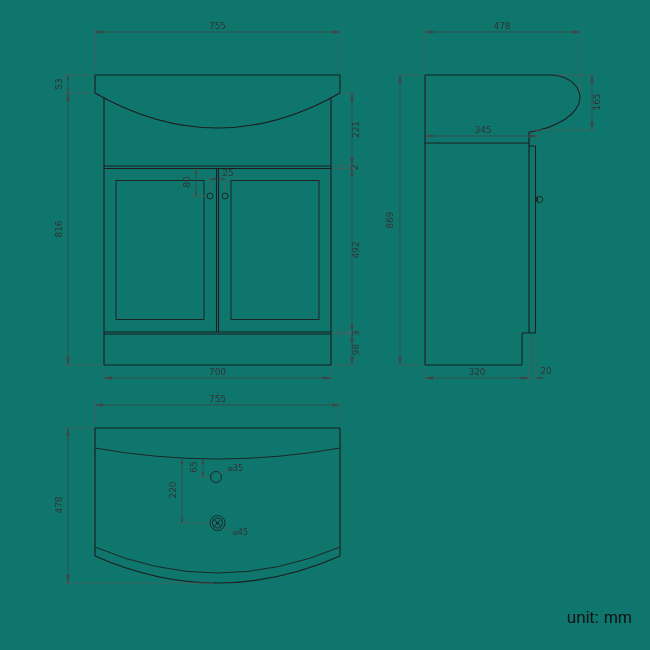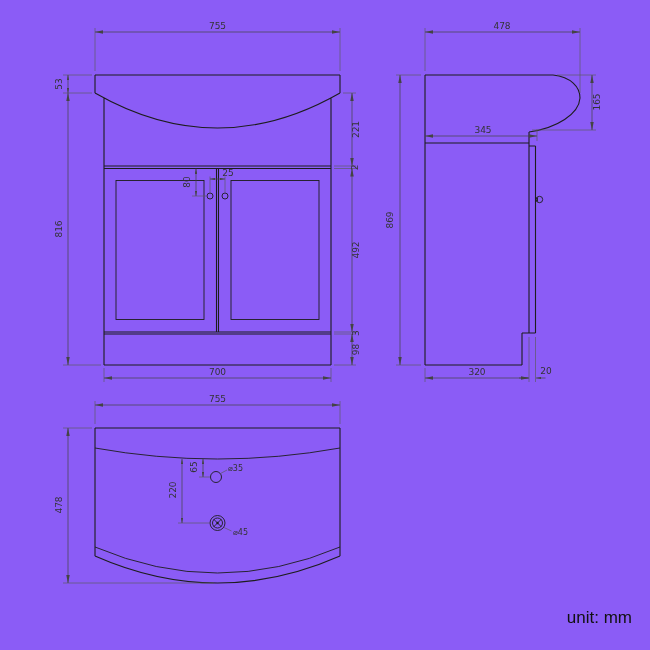--- a/index.html
+++ b/index.html
@@ -1,16 +1,16 @@
 <!DOCTYPE html>
 <html><head>
 <meta charset="utf-8">
 <style>
   html,body{margin:0;padding:0;background:#fff;}
-  .page{position:relative;width:650px;height:650px;background:#8b5cf6;overflow:hidden;}
+  .page{position:relative;width:650px;height:650px;background:#0f766e;overflow:hidden;}
   svg{display:block;}
   .obj{fill:none;stroke:#1d1d1d;stroke-width:1.1;}
   .obj2{fill:none;stroke:#1d1d1d;stroke-width:0.9;}
   .ext{fill:none;stroke:#5a5a5a;stroke-width:0.65;}
   .dim{fill:none;stroke:#444;stroke-width:0.7;}
   .dt{font:9px "DejaVu Sans",sans-serif;fill:#333;text-anchor:middle;}
   .dts{font:8px "DejaVu Sans",sans-serif;fill:#333;text-anchor:start;}
   .unit{font:17px "Liberation Sans","DejaVu Sans",sans-serif;fill:#111;text-anchor:end;}
 </style>
 </head>

